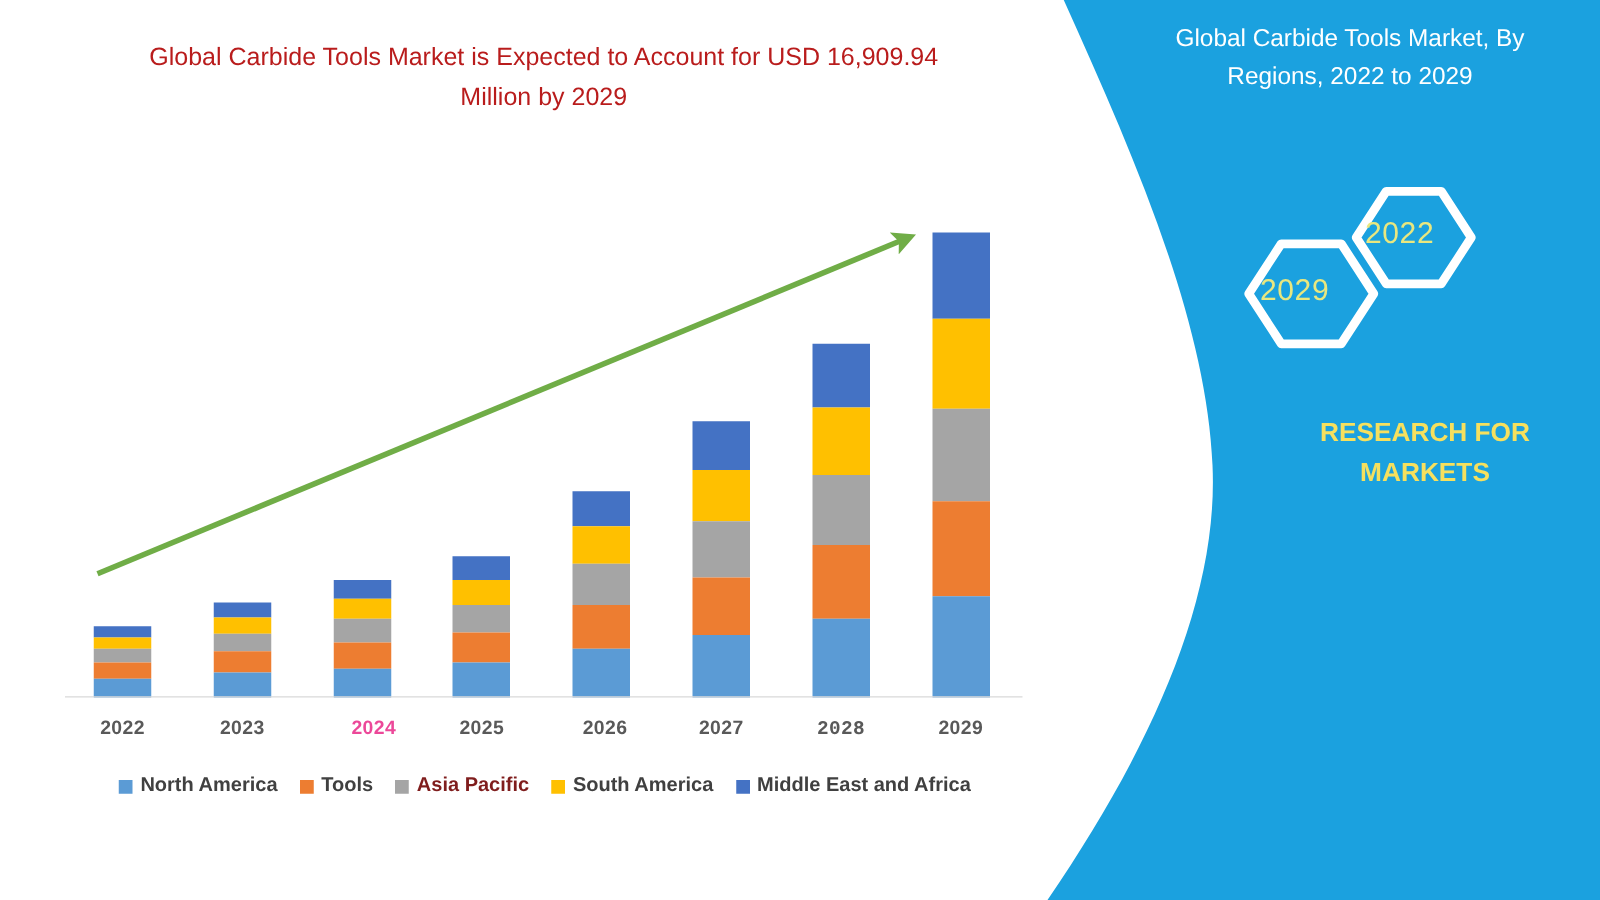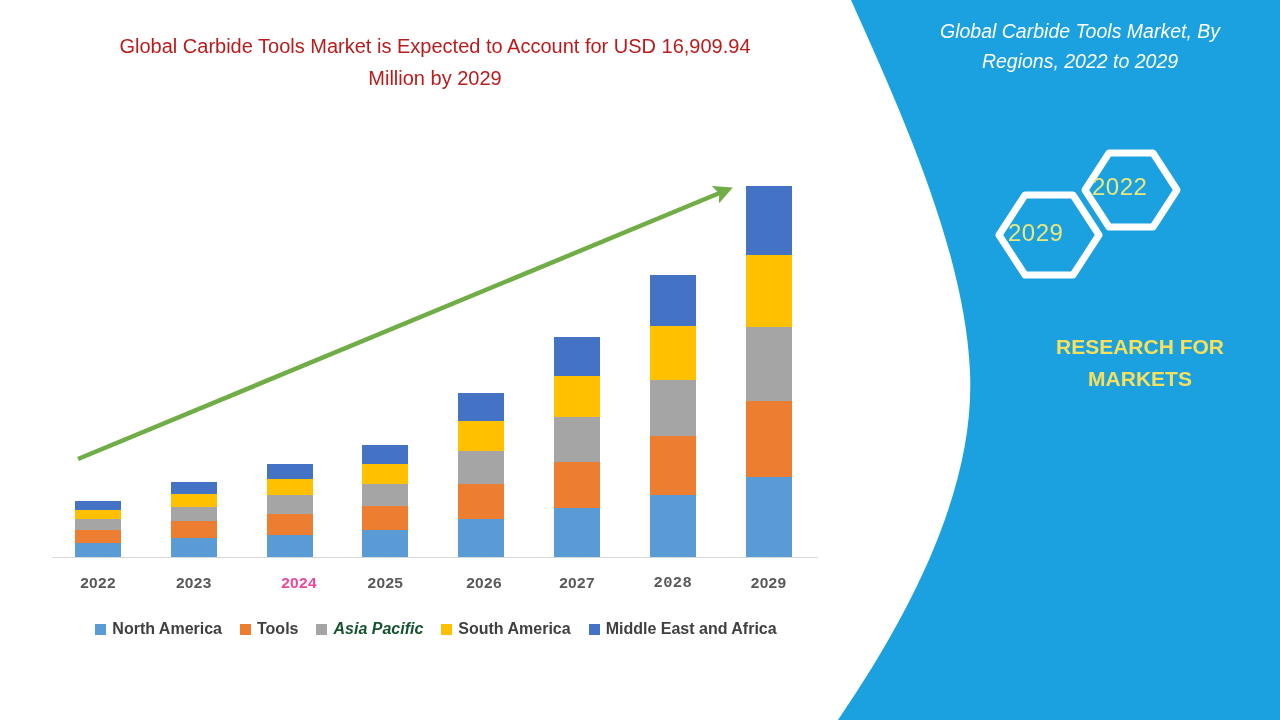--- a/index.html
+++ b/index.html
@@ -21,21 +21,20 @@
     pointer-events:none;
   }
   #panel-title {
     position:absolute;
     left:900px; top:16px; width:360px;
     text-align:center;
     color:#ffffff;
     font-size:19.5px;
     line-height:30px;
     font-weight:400;
-    font-style:italic;
   }
   #hex-wrap { position:absolute; left:985px; top:145px; width:200px; height:140px; }
   .hex-label {
     position:absolute;
     color:#e9e77f;
     font-size:24px;
     font-weight:400;
     letter-spacing:.5px;
   }
   #hex-2029-label { left:23px; top:74px; }
@@ -218,21 +217,21 @@
       <div class="legend-item">
         <span class="legend-swatch" style="background: rgb(91, 155, 213);"></span>
         <span class="legend-text" style="color: rgb(64, 64, 64);">North America</span>
       </div>
       <div class="legend-item">
         <span class="legend-swatch" style="background: rgb(237, 125, 49);"></span>
         <span class="legend-text" style="color: rgb(64, 64, 64);">Tools</span>
       </div>
       <div class="legend-item">
         <span class="legend-swatch" style="background: rgb(165, 165, 165);"></span>
-        <span class="legend-text" style="color: #14532d; font-style: italic;">Asia Pacific</span>
+        <span class="legend-text" style="color: #7f1d1d;">Asia Pacific</span>
       </div>
       <div class="legend-item">
         <span class="legend-swatch" style="background: rgb(255, 192, 0);"></span>
         <span class="legend-text" style="color: rgb(64, 64, 64);">South America</span>
       </div>
       <div class="legend-item">
         <span class="legend-swatch" style="background: rgb(68, 114, 196);"></span>
         <span class="legend-text" style="color: rgb(64, 64, 64);">Middle East and Africa</span>
       </div>
     </div>

